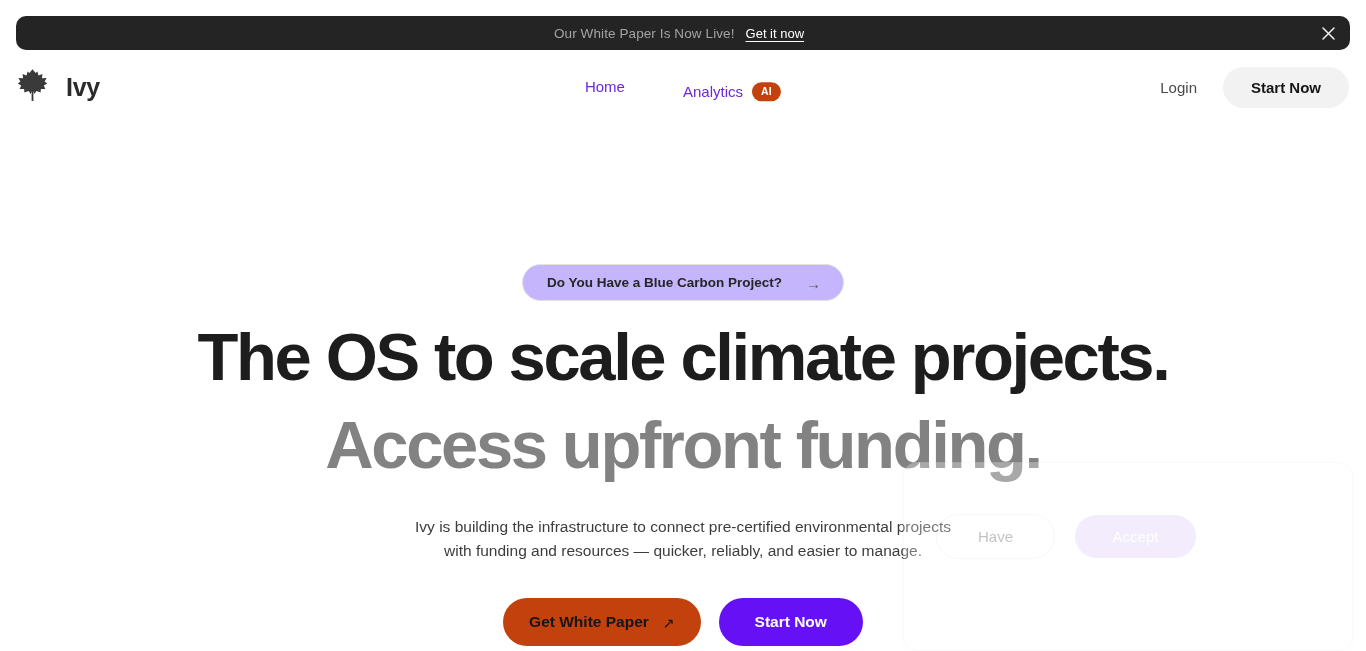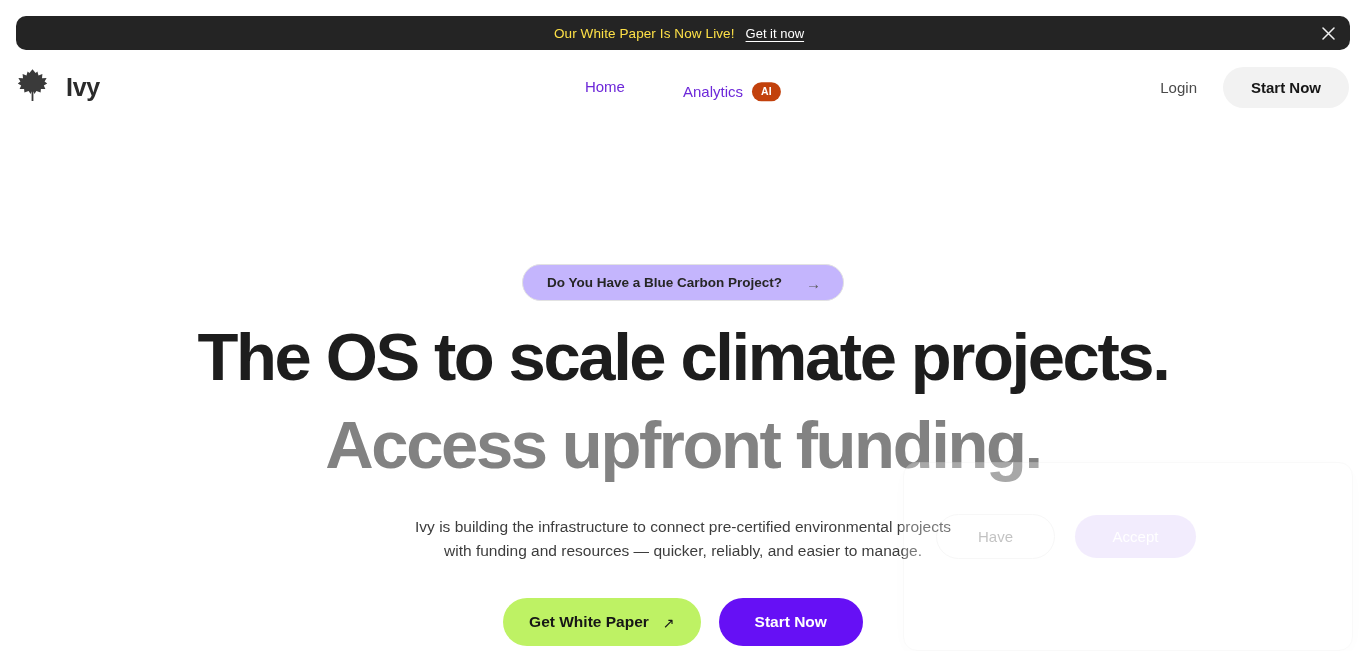--- a/index.html
+++ b/index.html
@@ -31,21 +31,21 @@
     align-items: center;
     justify-content: center;
   }
   .announce-inner {
     display: flex;
     align-items: baseline;
     gap: 11px;
     transform: translateX(-4px);
   }
   .announce-text {
-    color: #fde047;
+    color: #a3a3a3;
     font-size: 13.5px;
     letter-spacing: 0.1px;
   }
   .announce-link {
     color: #ffffff;
     font-size: 13px;
     text-decoration: underline;
     text-underline-offset: 3px;
     cursor: pointer;
   }
@@ -192,21 +192,21 @@
   }
 
   .hero-cta {
     margin-top: 34px;
     display: flex;
     align-items: center;
     justify-content: center;
     gap: 18px;
   }
   .btn-white-paper {
-    background: #bef264;
+    background: #c2410c;
     color: #161616;
     font-size: 15.5px;
     font-weight: 700;
     border: none;
     border-radius: 999px;
     padding: 15px 26px;
     cursor: pointer;
     font-family: inherit;
     display: inline-flex;
     align-items: center;

